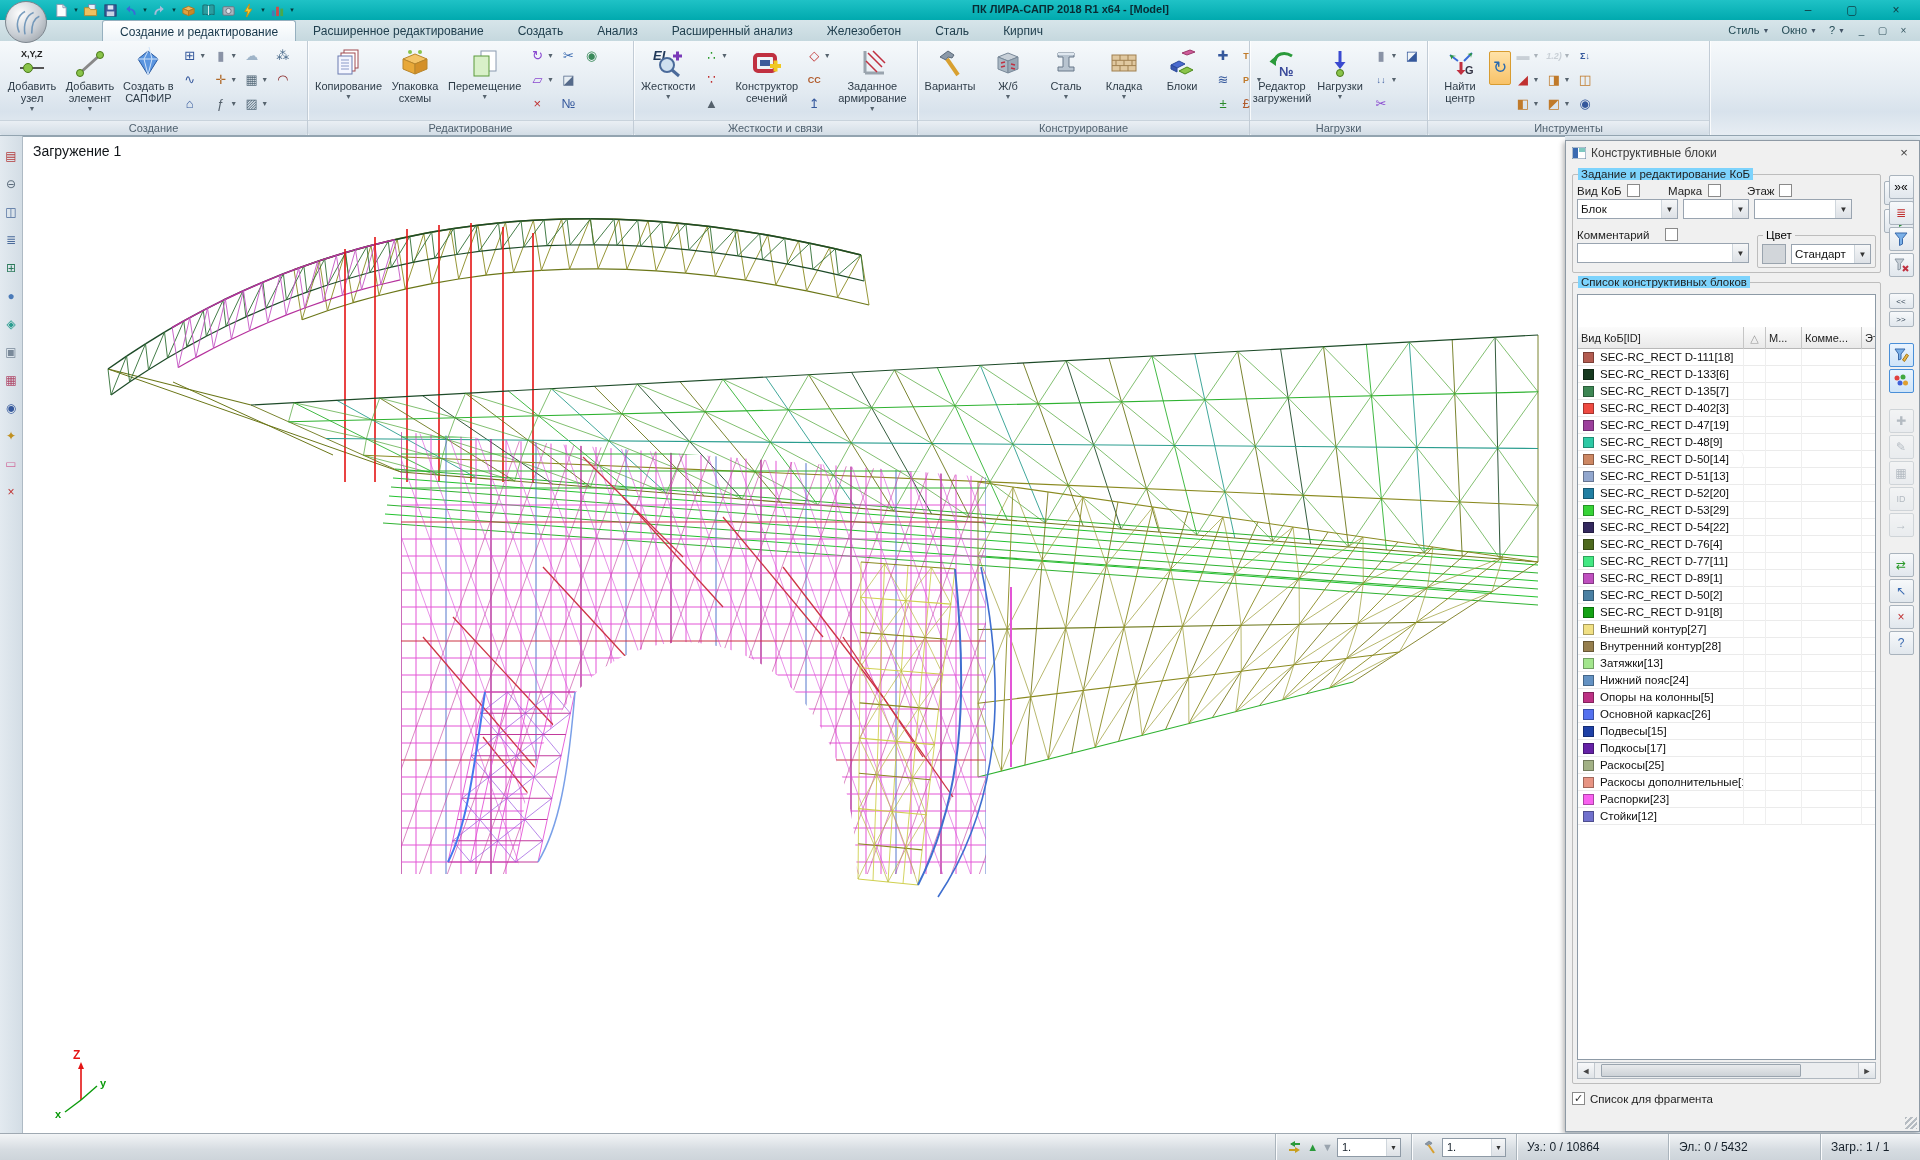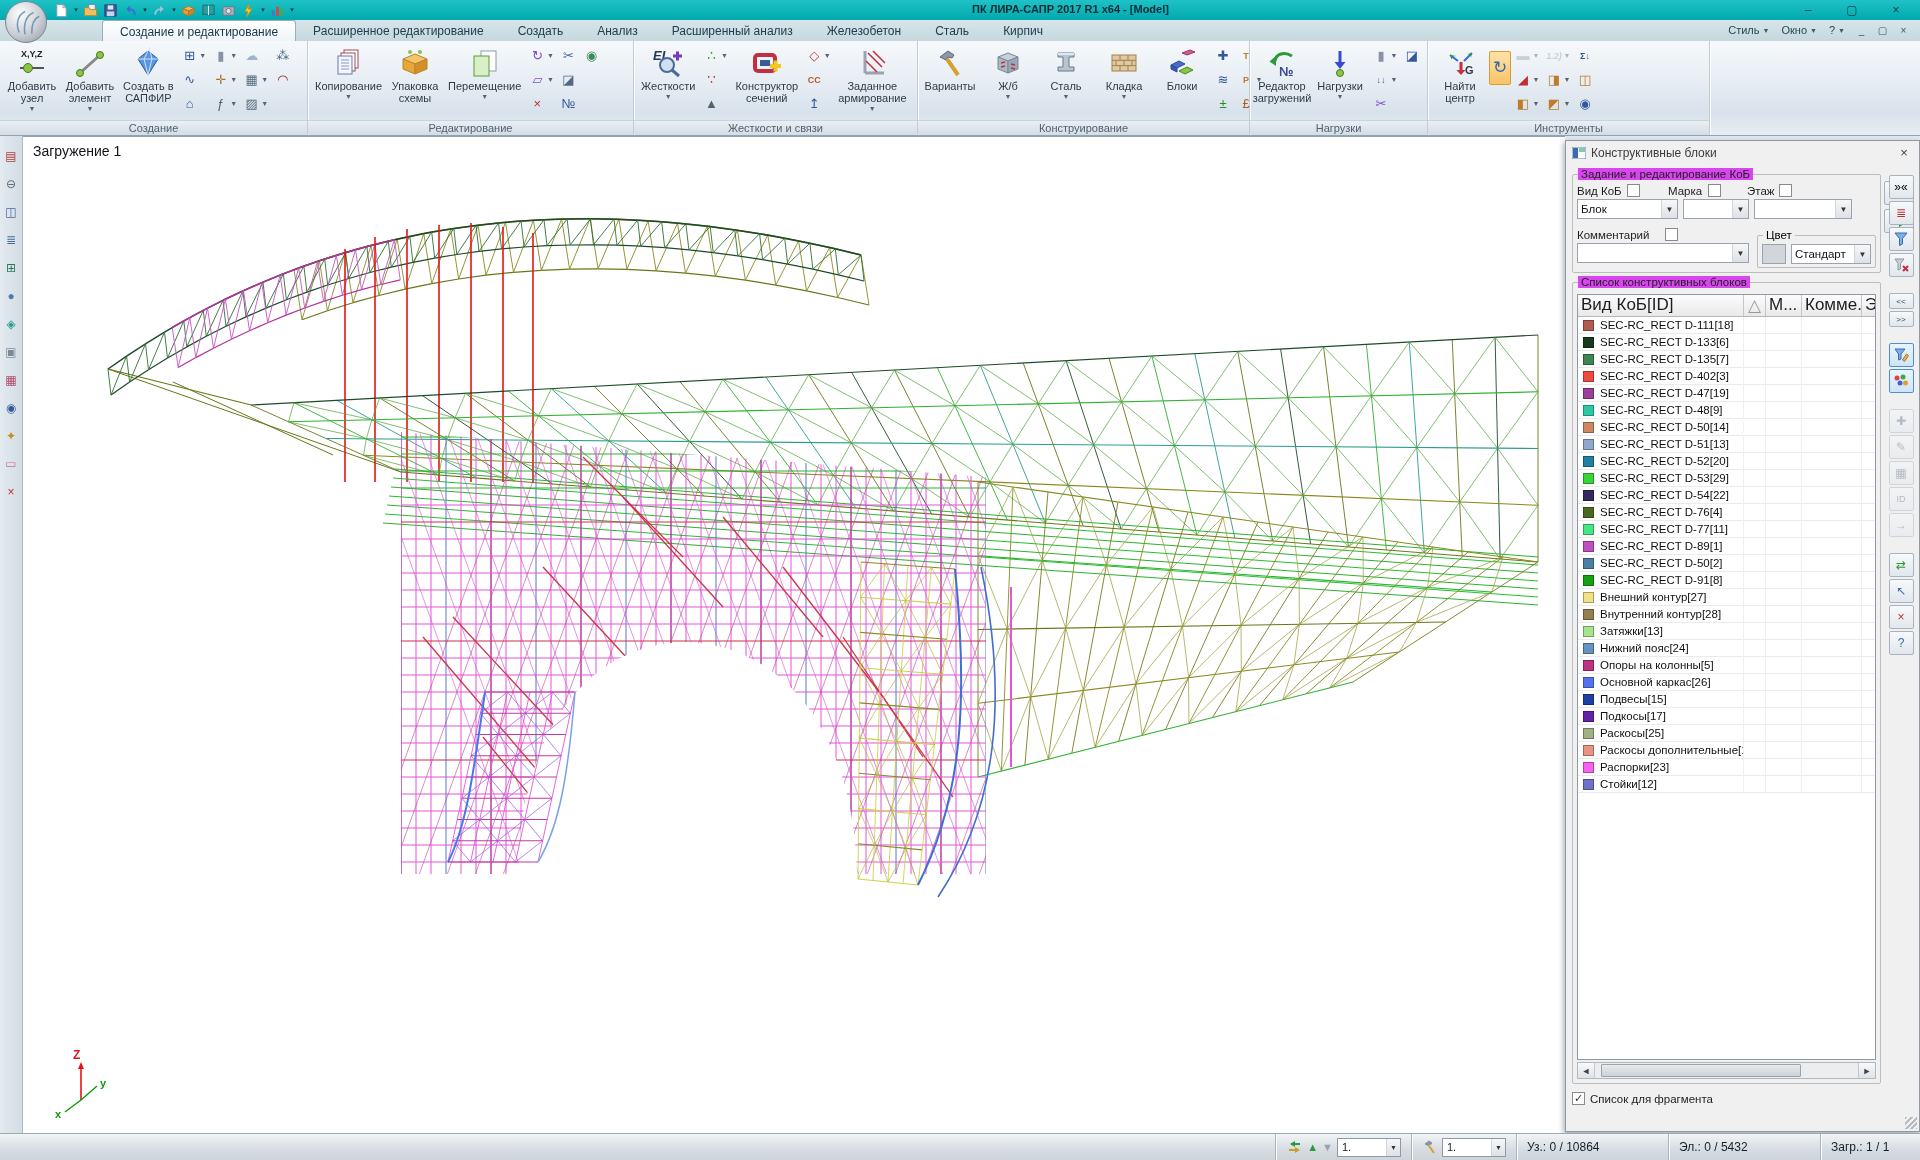--- a/index.html
+++ b/index.html
@@ -51,33 +51,33 @@
 
 #viewport{position:absolute;left:23px;top:136px;width:1542px;height:997px;background:#ffffff;border-top:1px solid #93a4b0;}
 #loadcase{position:absolute;left:10px;top:6px;font-size:14px;color:#101418;}
 #model{position:absolute;left:0;top:0;width:1542px;height:997px;}
 
 #panel{position:absolute;left:1565px;top:140px;width:355px;height:992px;background:#f0f0f0;border:1px solid #8e9aa5;box-shadow:-2px 2px 5px rgba(0,0,0,.28);}
 .phead{height:24px;display:flex;align-items:center;padding:0 6px;gap:5px;}
 .phead .ttl{font-size:12px;color:#3c3c3c;flex:1;}
 .pclose{width:18px;height:18px;text-align:center;font-size:13px;color:#444;line-height:17px;}
 .grp{position:relative;border:1px solid #bdbdbd;border-radius:2px;margin:9px 38px 0 6px;padding:9px 4px 4px;}
-.grp>.lg{position:absolute;top:-7px;left:5px;background:#d946ef;padding:0 3px;font-size:11.5px;color:#1d1d1d;white-space:nowrap;}
+.grp>.lg{position:absolute;top:-7px;left:5px;background:#7dd3fc;padding:0 3px;font-size:11.5px;color:#1d1d1d;white-space:nowrap;}
 .frow{display:flex;align-items:center;}
 .flbl{font-size:11.5px;color:#1d1d1d;white-space:nowrap;}
 .cbx{width:13px;height:13px;border:1px solid #8a8a8a;background:#fff;flex:none;display:flex;align-items:center;justify-content:center;font-size:11px;color:#333;}
 .combo{height:20px;border:1px solid #99a4b0;background:#fff;display:flex;align-items:center;font-size:11.5px;color:#111;padding-left:3px;}
 .combo .arr{margin-left:auto;width:16px;height:100%;display:flex;align-items:center;justify-content:center;font-size:8px;color:#333;
  border-left:1px solid #cfd6dc;background:linear-gradient(#f6f7f8,#dde1e6);}
 .fbtn{width:30px;height:24px;border:1px solid #a8b2bc;border-radius:2px;background:linear-gradient(#f8fafc,#e0e6ec);display:flex;align-items:center;justify-content:center;}
 .fbtn svg{width:16px;height:16px;}
 .swatch{width:24px;height:20px;border:1px solid #9aa4ae;background:#d2d6da;}
 
 #listwrap{background:#fff;border:1px solid #8d9aa6;margin-top:2px;height:766px;overflow:hidden;}
-.lhead{display:flex;height:22px;background:linear-gradient(#fcfcfc,#e9e9e9);border-bottom:1px solid #b8b8b8;font-size:17px;color:#1d1d1d;align-items:flex-end;}
+.lhead{display:flex;height:22px;background:linear-gradient(#fcfcfc,#e9e9e9);border-bottom:1px solid #b8b8b8;font-size:11px;color:#1d1d1d;align-items:flex-start;margin-top:32px;}
 .lh{padding:0 3px;border-right:1px solid #c6c6c6;height:22px;display:flex;align-items:center;overflow:hidden;white-space:nowrap;}
 .lrow{display:flex;height:17px;align-items:center;border-bottom:1px solid #ebebeb;font-size:11.5px;color:#101010;}
 .lc{height:17px;display:flex;align-items:center;overflow:hidden;border-right:1px solid #efefef;white-space:nowrap;}
 .sw{width:11px;height:11px;margin:0 6px 0 5px;flex:none;border:1px solid rgba(0,0,0,.3);}
 .hscroll{height:17px;margin-top:2px;border:1px solid #b0b8c0;background:#ebedef;display:flex;align-items:center;}
 .harr{width:17px;height:15px;display:flex;align-items:center;justify-content:center;font-size:9px;color:#444;background:linear-gradient(#f8f9fa,#dfe3e7);border-right:1px solid #c2c8ce;}
 .harr.r{border-left:1px solid #c2c8ce;border-right:none;margin-left:auto;}
 .hthumb{width:200px;height:13px;margin-left:6px;background:linear-gradient(#e8eaec,#cdd2d7);border:1px solid #9aa4ae;border-radius:1px;}
 .fragrow{display:flex;align-items:center;gap:5px;margin:8px 6px 0;}
 .fragrow .flbl{font-size:11.5px;}
@@ -96,21 +96,21 @@
  border-top:1px solid #9fa9b2;display:flex;align-items:center;justify-content:flex-end;font-size:12px;color:#16202a;}
 .sbseg{height:27px;display:flex;align-items:center;padding:0 10px;border-left:1px solid #aab4bc;box-shadow:inset 1px 0 0 #fbfcfd;gap:4px;}
 .scombo{width:64px;height:19px;border:1px solid #8e9aa6;background:#fff;display:flex;align-items:center;font-size:11px;padding-left:4px;}
 .scombo .arr{margin-left:auto;width:14px;height:100%;display:flex;align-items:center;justify-content:center;font-size:7px;color:#333;background:linear-gradient(#f6f7f8,#dde1e6);border-left:1px solid #cfd6dc;}
 .tri{font-size:11px;}
 </style>
 </head>
 <body>
 
 <div id="titlebar">
-  <div id="title">ПК ЛИРА-САПР  2017 R1 x64 - [Model]</div>
+  <div id="title">ПК ЛИРА-САПР  2018 R1 x64 - [Model]</div>
   <div id="wincontrols">
     <div class="wbtn">–</div>
     <div class="wbtn">▢</div>
     <div class="wbtn">×</div>
   </div>
 </div>
 <div id="applogo">
   <svg viewBox="0 0 42 42">
       <path d="M14 32c-4-8-2-18 6-22M20 34c-2-10 1-20 9-23M27 33c0-9 3-16 8-18" fill="none" stroke="#5a87b0" stroke-width="1.6" opacity=".8"></path>
     </svg>

